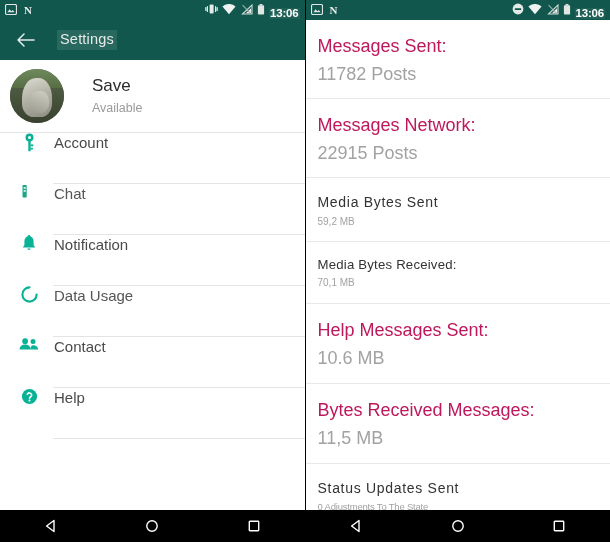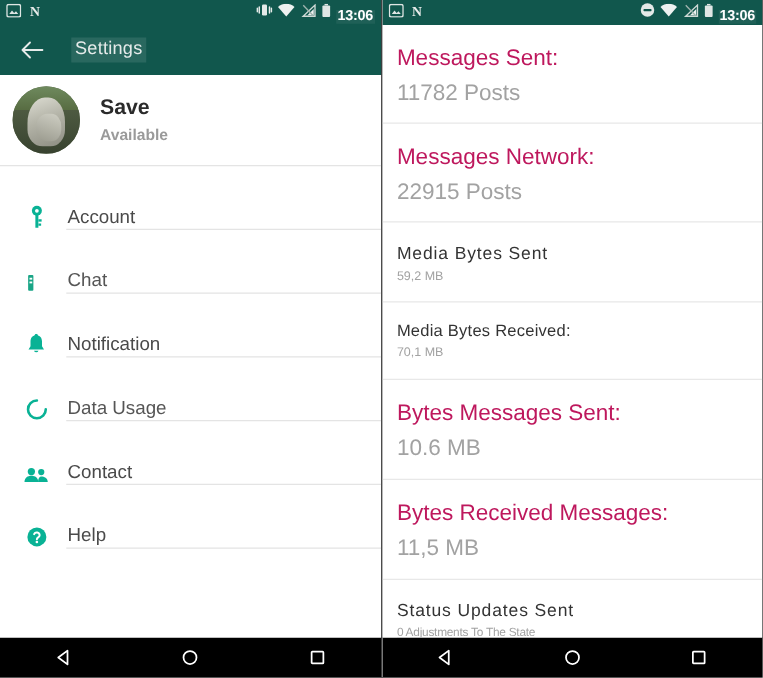--- a/index.html
+++ b/index.html
@@ -141,25 +141,24 @@
     border-radius: 46% 44% 38% 40% / 52% 50% 34% 34%;
   }
   .avatar .a-fig2 {
     position: absolute;
     left: 36%; top: 40%;
     width: 36%; height: 42%;
     background: linear-gradient(200deg, #cfcfc4 0%, #9a9a8e 100%);
     border-radius: 45% 40% 42% 48% / 46% 44% 40% 42%;
   }
   .profile-text {
-    margin-left: 16px;
+    margin-left: 28px;
     display: flex;
     flex-direction: column;
     justify-content: center;
-    font-weight: bold;
   }
   .profile-name {
     font-size: 17px;
     color: #2b2b2b;
     line-height: 1.3;
     filter: blur(0.18px);
   }
   .profile-status {
     font-size: 12.5px;
     color: #9a9a9a;
@@ -171,21 +170,21 @@
   .divider {
     height: 1px;
     background: #e4e4e4;
     margin: 0;
   }
   .divider.inset { margin-left: 53px; }
 
   
   .set-row {
     display: flex;
-    align-items: flex-end;
+    align-items: flex-start;
     height: 50px;
     padding-left: 16px;
     box-sizing: border-box;
     cursor: pointer;
   }
   .set-icon {
     width: 26px;
     flex: 0 0 auto;
     display: flex;
     align-items: center;
@@ -478,21 +477,21 @@
       </div>
       <div class="nu-div"></div>
 
       <div class="nu-row" style="padding-top:13px;padding-bottom:12px;">
         <div class="nu-title big" style="font-size:13.2px;letter-spacing:0.2px;">Media Bytes Received:</div>
         <div class="nu-value small">70,1 MB</div>
       </div>
       <div class="nu-div"></div>
 
       <div class="nu-row" style="padding-top:13px;padding-bottom:12px;">
-        <div class="nu-title">Bytes Messages Sent:</div>
+        <div class="nu-title">Help Messages Sent:</div>
         <div class="nu-value">10.6 MB</div>
       </div>
       <div class="nu-div"></div>
 
       <div class="nu-row" style="padding-top:13px;padding-bottom:12px;">
         <div class="nu-title">Bytes Received Messages:</div>
         <div class="nu-value">11,5 MB</div>
       </div>
       <div class="nu-div"></div>
 

